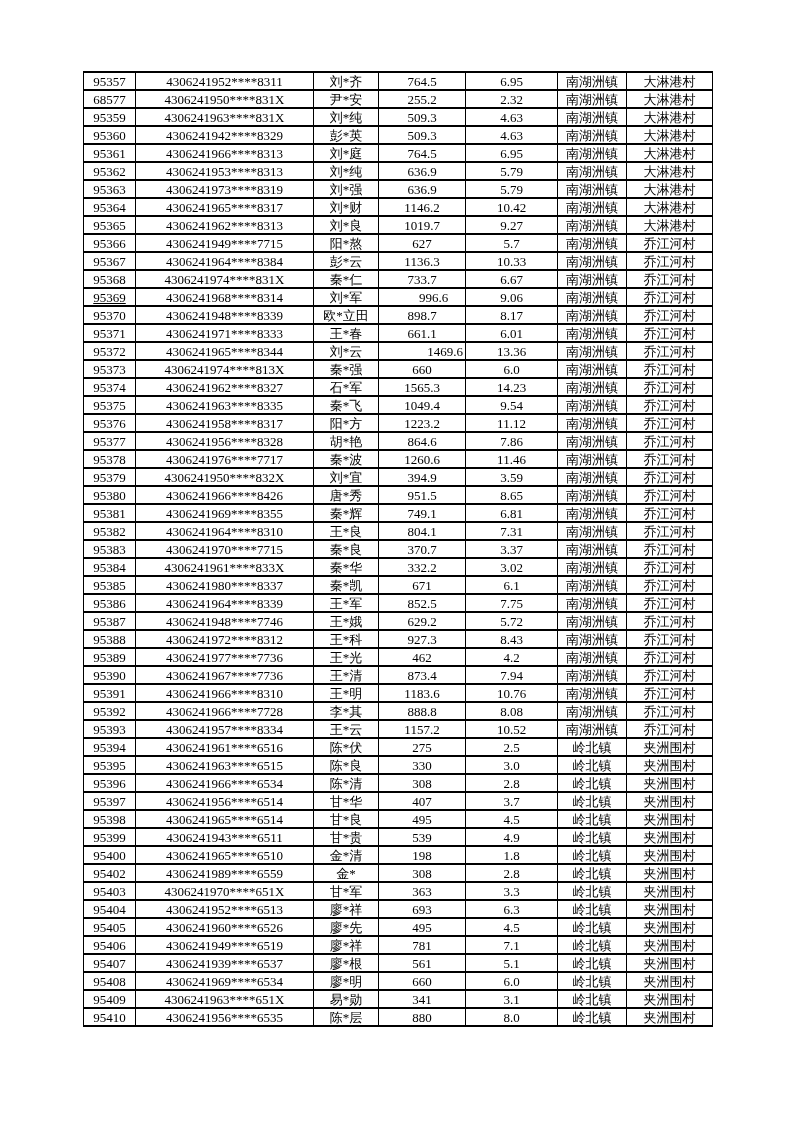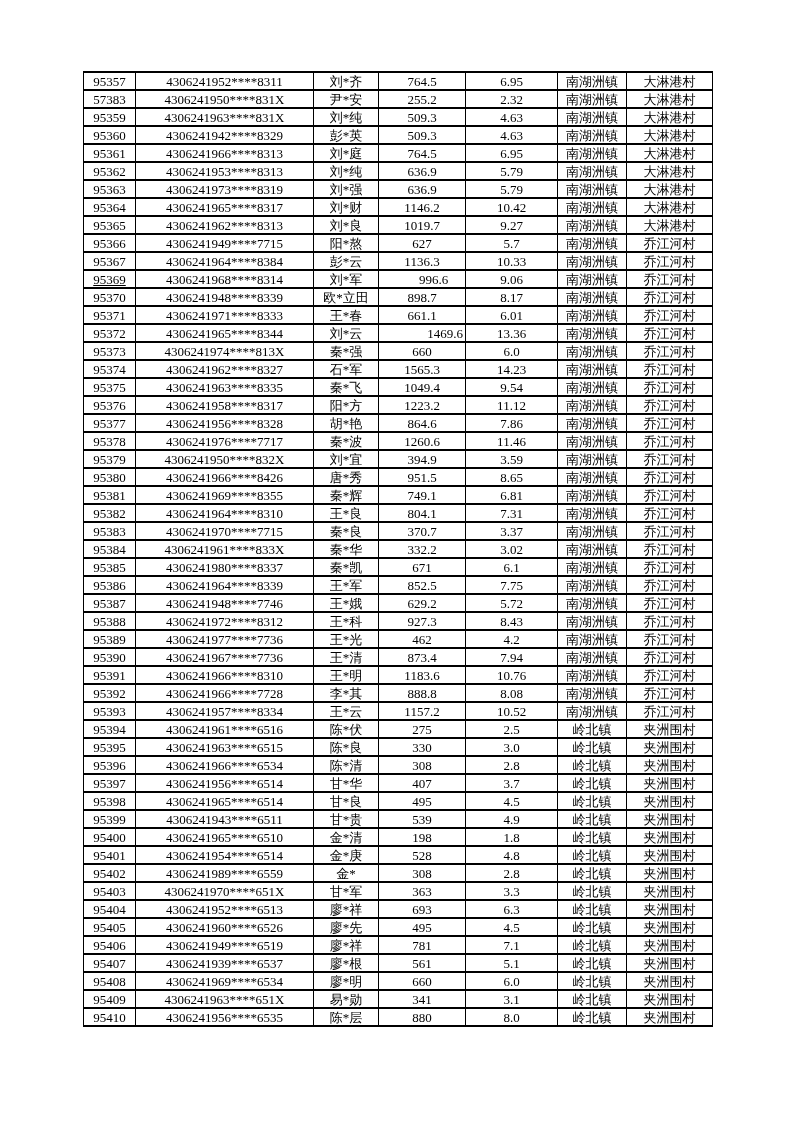--- a/index.html
+++ b/index.html
@@ -61,21 +61,21 @@
         <tr>
           <td style="border-color: rgb(0, 0, 0);">95357</td>
           <td style="border-color: rgb(0, 0, 0);">4306241952****8311</td>
           <td style="border-color: rgb(0, 0, 0);">刘*齐</td>
           <td style="border-color: rgb(0, 0, 0);">764.5</td>
           <td style="border-color: rgb(0, 0, 0);">6.95</td>
           <td style="border-color: rgb(0, 0, 0);">南湖洲镇</td>
           <td style="border-color: rgb(0, 0, 0);">大淋港村</td>
         </tr>
         <tr>
-          <td style="border-color: rgb(0, 0, 0);">57383</td>
+          <td style="border-color: rgb(0, 0, 0);">68577</td>
           <td style="border-color: rgb(0, 0, 0);">4306241950****831X</td>
           <td style="border-color: rgb(0, 0, 0);">尹*安</td>
           <td style="border-color: rgb(0, 0, 0);">255.2</td>
           <td style="border-color: rgb(0, 0, 0);">2.32</td>
           <td style="border-color: rgb(0, 0, 0);">南湖洲镇</td>
           <td style="border-color: rgb(0, 0, 0);">大淋港村</td>
         </tr>
         <tr>
           <td style="border-color: rgb(0, 0, 0);">95359</td>
           <td style="border-color: rgb(0, 0, 0);">4306241963****831X</td>
@@ -151,20 +151,29 @@
         <tr>
           <td style="border-color: rgb(0, 0, 0);">95367</td>
           <td style="border-color: rgb(0, 0, 0);">4306241964****8384</td>
           <td style="border-color: rgb(0, 0, 0);">彭*云</td>
           <td style="border-color: rgb(0, 0, 0);">1136.3</td>
           <td style="border-color: rgb(0, 0, 0); margin-top: 8px;">10.33</td>
           <td style="border-color: rgb(0, 0, 0);">南湖洲镇</td>
           <td style="border-color: rgb(0, 0, 0);">乔江河村</td>
         </tr>
         <tr>
+          <td style="border-color: rgb(0, 0, 0);">95368</td>
+          <td style="border-color: rgb(0, 0, 0);">4306241974****831X</td>
+          <td style="border-color: rgb(0, 0, 0);">秦*仁</td>
+          <td style="border-color: rgb(0, 0, 0);">733.7</td>
+          <td style="border-color: rgb(0, 0, 0);">6.67</td>
+          <td style="border-color: rgb(0, 0, 0);">南湖洲镇</td>
+          <td style="border-color: rgb(0, 0, 0);">乔江河村</td>
+        </tr>
+        <tr>
           <td style="border-color: rgb(0, 0, 0); text-decoration: underline;">95369</td>
           <td style="border-color: rgb(0, 0, 0);">4306241968****8314</td>
           <td style="border-color: rgb(0, 0, 0);">刘*军</td>
           <td style="border-color: rgb(0, 0, 0); padding-left: 25px;">996.6</td>
           <td style="border-color: rgb(0, 0, 0);">9.06</td>
           <td style="border-color: rgb(0, 0, 0);">南湖洲镇</td>
           <td style="border-color: rgb(0, 0, 0);">乔江河村</td>
         </tr>
         <tr>
           <td style="border-color: rgb(0, 0, 0);">95370</td>
@@ -439,29 +448,20 @@
         <tr>
           <td style="border-color: rgb(0, 0, 0);">95400</td>
           <td style="border-color: rgb(0, 0, 0);">4306241965****6510</td>
           <td style="border-color: rgb(0, 0, 0);">金*清</td>
           <td style="border-color: rgb(0, 0, 0);">198</td>
           <td style="border-color: rgb(0, 0, 0);">1.8</td>
           <td style="border-color: rgb(0, 0, 0);">岭北镇</td>
           <td style="border-color: rgb(0, 0, 0);">夹洲围村</td>
         </tr>
         <tr>
-          <td style="border-color: rgb(0, 0, 0);">95401</td>
-          <td style="border-color: rgb(0, 0, 0);">4306241954****6514</td>
-          <td style="border-color: rgb(0, 0, 0);">金*庚</td>
-          <td style="border-color: rgb(0, 0, 0);">528</td>
-          <td style="border-color: rgb(0, 0, 0);">4.8</td>
-          <td style="border-color: rgb(0, 0, 0);">岭北镇</td>
-          <td style="border-color: rgb(0, 0, 0);">夹洲围村</td>
-        </tr>
-        <tr>
           <td style="border-color: rgb(0, 0, 0);">95402</td>
           <td style="border-color: rgb(0, 0, 0);">4306241989****6559</td>
           <td style="border-color: rgb(0, 0, 0);">金*</td>
           <td style="border-color: rgb(0, 0, 0);">308</td>
           <td style="border-color: rgb(0, 0, 0);">2.8</td>
           <td style="border-color: rgb(0, 0, 0);">岭北镇</td>
           <td style="border-color: rgb(0, 0, 0);">夹洲围村</td>
         </tr>
         <tr>
           <td style="border-color: rgb(0, 0, 0);">95403</td>

